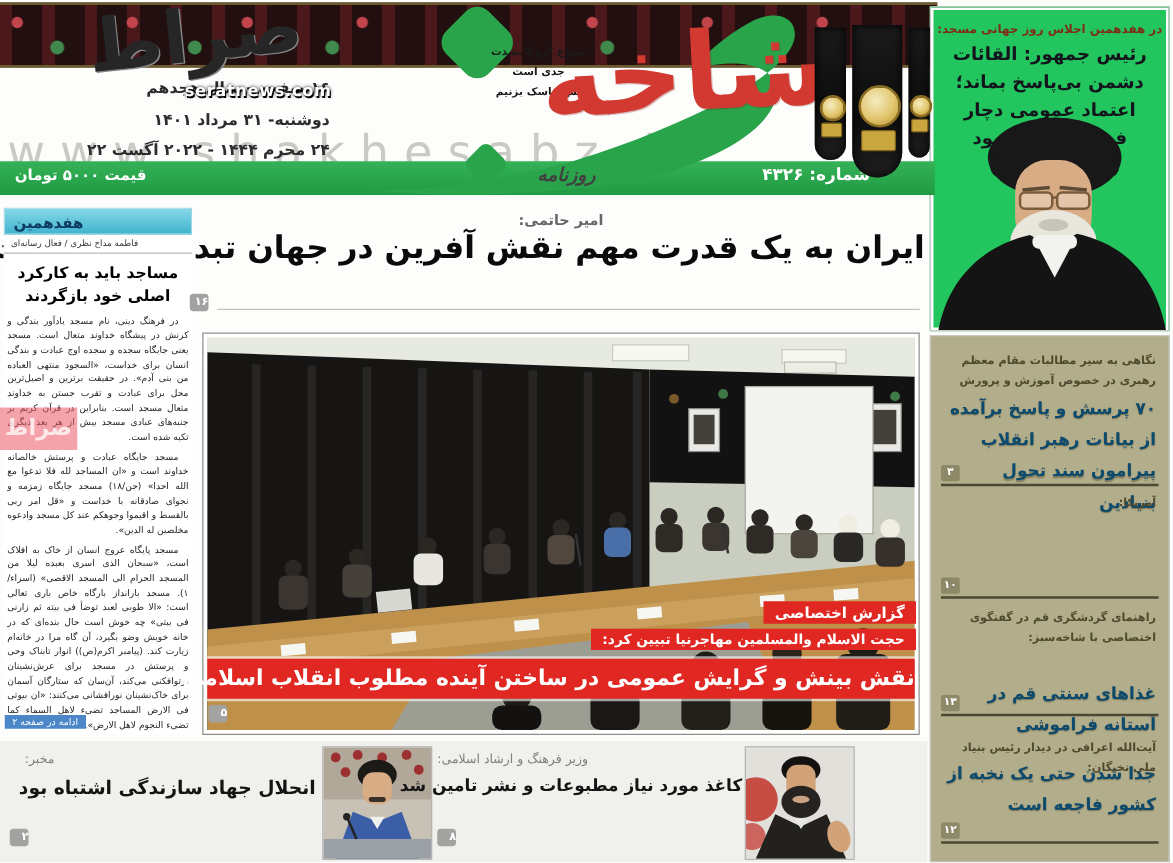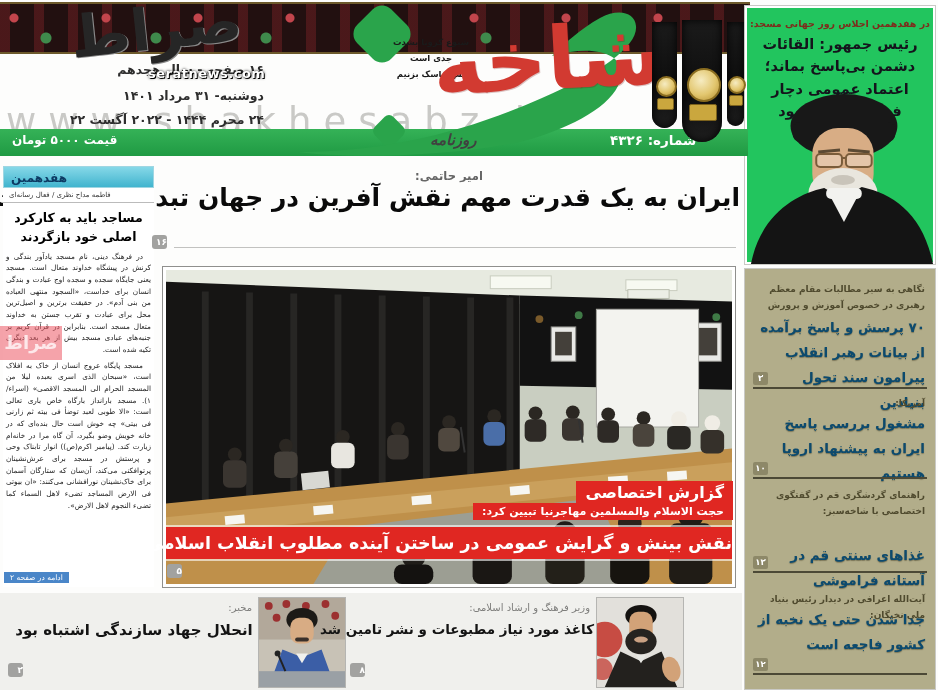--- a/index.html
+++ b/index.html
@@ -68,21 +68,21 @@
   .edit-title{margin:6px 2px 4px 2px;font-size:12.5px;font-weight:bold;color:#000;
     text-align:center;line-height:1.5;}
   .edit-body{font-size:7.3px;color:#1c1c1c;text-align:justify;line-height:1.6;padding:0 3px;}
   .edit-body p{margin:0 0 4px 0;text-indent:8px;}
   .cont-label{left:4px;top:572px;background:#4a86c8;color:#fff;font-size:7.5px;
     padding:1px 6px;z-index:9;}
   .pink-wm{left:0;top:326px;width:62px;height:34px;background:rgba(236,88,100,.55);z-index:10;
     color:rgba(255,255,255,.75);font-size:18px;font-weight:bold;text-align:center;line-height:34px;}
   
   .bottom-strip{left:0;top:593px;width:742px;height:97px;background:#f0f0ed;z-index:1;}
-  .b-kicker{font-size:10px;color:#7e7e7c;text-align:right;z-index:2;}
+  .b-kicker{font-size:10px;color:#7e7e7c;text-align:left;z-index:2;}
   .b-headline{font-size:15px;font-weight:bold;color:#141414;text-align:center;z-index:2;}
   .b-photo{width:88px;height:91px;border:1px solid #b5b5b2;background:#ddd;z-index:2;
     box-sizing:border-box;}
   .b-photo svg{width:100%;height:100%;display:block;}
   
   .side-top{left:744px;top:5px;width:192px;height:260px;background:#22c55e;z-index:2;
     border:1px solid #c9c9c5;box-shadow:inset 0 0 0 2px #fff;box-sizing:border-box;overflow:hidden;}
   .side-top-kicker{position:absolute;left:4px;top:12px;width:182px;text-align:center;
     font-size:9.5px;font-weight:bold;color:#7e2c1c;}
   .side-top-headline{position:absolute;left:6px;top:27px;width:178px;text-align:center;
@@ -229,32 +229,33 @@
           <rect x="386" y="276" width="40" height="44" rx="8" fill="#232019"></rect>
         <circle cx="472" cy="258" r="12" fill="#2a241d"></circle>
           <rect x="452" y="266" width="40" height="54" rx="8" fill="#17140f"></rect>
         <circle cx="534" cy="250" r="13" fill="#1f1c18"></circle>
           <rect x="512" y="258" width="44" height="62" rx="8" fill="#201c16"></rect>
       </g>
       <line x1="300" y1="160" x2="304" y2="186" stroke="#333" stroke-width="2"></line>
       <line x1="420" y1="152" x2="424" y2="176" stroke="#333" stroke-width="2"></line>
     </svg>
 
-    <div class="red-label" style="position:absolute;right:2px;top:214px;font-size:16px;">گزارش اختصاصی</div>
+    <div class="red-label" style="position:absolute;right:2px;top:214px;font-size:12px;">گزارش اختصاصی</div>
     <div class="red-label" style="position:absolute;right:2px;top:236px;font-size:11px;">حجت الاسلام والمسلمین مهاجرنیا تبیین کرد:</div>
   </div>
   <div class="abs story-banner">نقش بینش و گرایش عمومی در ساختن آینده مطلوب انقلاب اسلامی</div>
   <div class="abs pbadge" style="left:167px;top:564px;">۵</div>
 
   <div class="abs edit-col">
     <div class="edit-head">هفدهمین</div>
     <div class="edit-byline">فاطمه مداح نظری / فعال رسانه‌ای</div>
     <div class="edit-title">مساجد باید به کارکرد اصلی خود بازگردند</div>
     <div class="edit-body">
       <p>در فرهنگ دینی، نام مسجد یادآور بندگی و کرنش در پیشگاه خداوند متعال است. مسجد یعنی جایگاه سجده و سجده اوج عبادت و بندگی انسان برای خداست، «السجود منتهی العباده من بنی آدم». در حقیقت برترین و اصیل‌ترین محل برای عبادت و تقرب جستن به خداوند متعال مسجد است. بنابراین در قرآن کریم بر جنبه‌های عبادی مسجد بیش از هر بعد دیگری تکیه شده است.</p>
+      <p>مسجد جایگاه عبادت و پرستش خالصانه خداوند است و «ان المساجد لله فلا تدعوا مع الله احدا» (جن/۱۸) مسجد جایگاه زمزمه و نجوای صادقانه با خداست و «قل امر ربی بالقسط و اقیموا وجوهکم عند کل مسجد وادعوه مخلصین له الدین».</p>
       <p>مسجد پایگاه عروج انسان از خاک به افلاک است، «سبحان الذی اسری بعبده لیلا من المسجد الحرام الی المسجد الاقصی» (اسراء/۱). مسجد بارانداز بارگاه خاص باری تعالی است: «الا طوبی لعبد توضأ فی بیته ثم زارنی فی بیتی» چه خوش است حال بنده‌ای که در خانه خویش وضو بگیرد، آن گاه مرا در خانه‌ام زیارت کند. (پیامبر اکرم(ص)) انوار تابناک وحی و پرستش در مسجد برای عرش‌نشینان پرتوافکنی می‌کند، آن‌سان که ستارگان آسمان برای خاک‌نشینان نورافشانی می‌کنند: «ان بیوتی فی الارض المساجد تضیء لاهل السماء کما تضیء النجوم لاهل الارض».</p>
 
     </div>
   </div>
   <div class="abs cont-label">ادامه در صفحه ۲</div>
   <div class="abs pink-wm">صراط</div>
 
   <div class="abs bottom-strip"></div>
   <div class="abs b-kicker" style="left:20px;top:602px;width:232px;">مخبر:</div>
   <div class="abs b-headline" style="left:12px;top:621px;width:244px;">انحلال جهاد سازندگی اشتباه بود</div>
@@ -324,21 +325,20 @@
     </div>
   </div>
 
   <div class="abs side-list">
     <div class="s-kicker" style="top:12px;">نگاهی به سیر مطالبات مقام معظم رهبری در خصوص آموزش و پرورش</div>
     <div class="s-headline" style="top:46px;">۷۰ پرسش و پاسخ برآمده از بیانات رهبر انقلاب پیرامون سند تحول بنیادین</div>
     <div class="s-sep" style="top:118px;">
       <span class="s-badge">۳</span>
     </div>
     <div class="s-kicker" style="top:126px;">آمریکا:</div>
-    <div class="s-headline" style="top:142px;">مشغول بررسی پاسخ ایران به پیشنهاد اروپا هستیم</div>
     <div class="s-sep" style="top:208px;">
       <span class="s-badge">۱۰</span>
     </div>
     <div class="s-kicker" style="top:218px;">راهنمای گردشگری قم در گفتگوی اختصاصی با شاخه‌سبز:</div>
     <div class="s-headline" style="top:254px;margin-top:20px;">غذاهای سنتی قم در آستانه فراموشی</div>
     <div class="s-sep" style="top:302px;">
       <span class="s-badge">۱۳</span>
     </div>
     <div class="s-kicker" style="top:322px;">آیت‌الله اعرافی در دیدار رئیس بنیاد ملی نخبگان:</div>
     <div class="s-headline" style="top:338px;">جدا شدن حتی یک نخبه از کشور فاجعه است</div>

